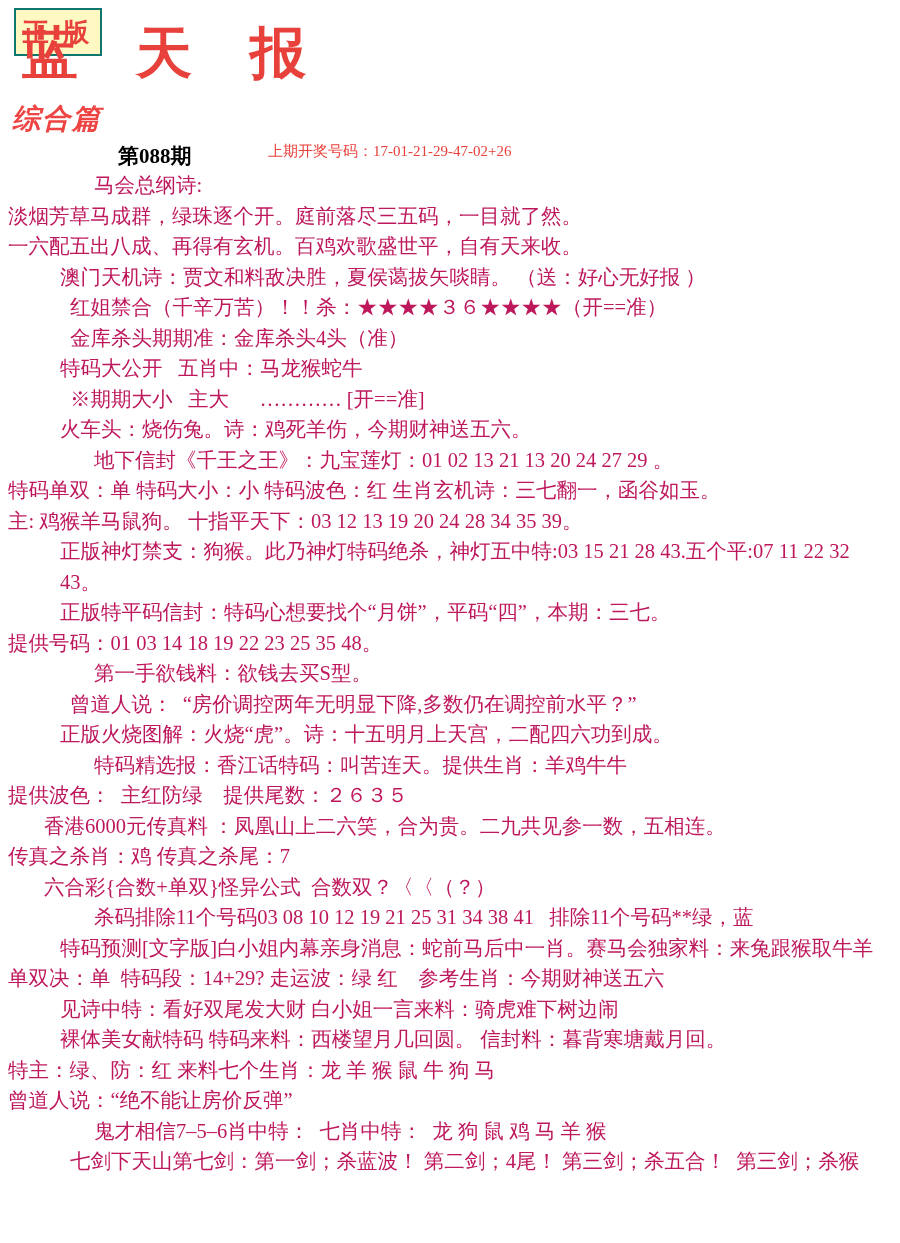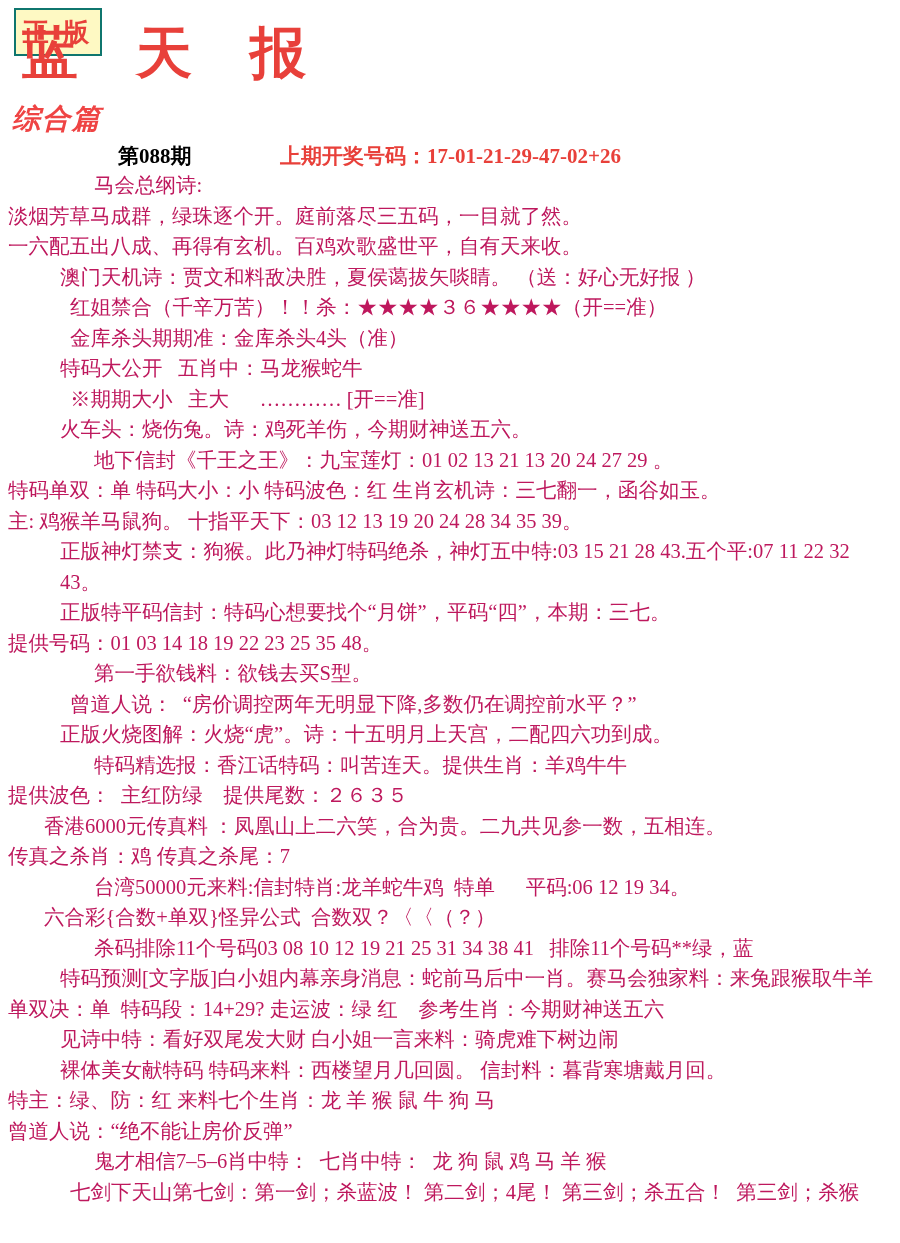--- a/index.html
+++ b/index.html
@@ -68,24 +68,24 @@
   .issue {
     position: absolute;
     left: 118px;
     top: 142px;
     font-size: 21px;
     font-weight: bold;
     color: #000;
   }
   .draw {
     position: absolute;
-    left: 280px;
+    left: 268px;
     top: 142px;
-    font-size: 21px;
-    font-weight: bold;
+    font-size: 15px;
+    font-weight: normal;
     color: #e8403a;
   }
   .draw .nums {
     color: #e8403a;
   }
   
   .content {
     position: absolute;
     left: 0;
     top: 170px;
@@ -141,21 +141,20 @@
       <div class="ln i2">正版神灯禁支：狗猴。此乃神灯特码绝杀，神灯五中特:03 15 21 28 43.五个平:07 11 22 32 43。</div>
       <div class="ln i2">正版特平码信封：特码心想要找个“月饼”，平码“四”，本期：三七。</div>
       <div class="ln i1">提供号码：01 03 14 18 19 22 23 25 35 48。</div>
       <div class="ln i4">第一手欲钱料：欲钱去买S型。</div>
       <div class="ln i3">曾道人说：  “房价调控两年无明显下降,多数仍在调控前水平？”</div>
       <div class="ln i2">正版火烧图解：火烧“虎”。诗：十五明月上天宫，二配四六功到成。</div>
       <div class="ln i4">特码精选报：香江话特码：叫苦连天。提供生肖：羊鸡牛牛</div>
       <div class="ln i1">提供波色：  主红防绿    提供尾数：２６３５</div>
       <div class="ln i7">香港6000元传真料 ：凤凰山上二六笑，合为贵。二九共见参一数，五相连。</div>
       <div class="ln i1">传真之杀肖：鸡 传真之杀尾：7</div>
-      <div class="ln i4">台湾50000元来料:信封特肖:龙羊蛇牛鸡  特单      平码:06 12 19 34。</div>
       <div class="ln i7">六合彩{合数+单双}怪异公式  合数双？〈〈（？）</div>
       <div class="ln i4">杀码排除11个号码03 08 10 12 19 21 25 31 34 38 41   排除11个号码**绿，蓝</div>
       <div class="ln i2">特码预测[文字版]白小姐内幕亲身消息：蛇前马后中一肖。赛马会独家料：来兔跟猴取牛羊</div>
       <div class="ln i1">单双决：单  特码段：14+29? 走运波：绿 红    参考生肖：今期财神送五六</div>
       <div class="ln i2">见诗中特：看好双尾发大财 白小姐一言来料：骑虎难下树边闹</div>
       <div class="ln i2">裸体美女献特码 特码来料：西楼望月几回圆。 信封料：暮背寒塘戴月回。</div>
       <div class="ln i1">特主：绿、防：红 来料七个生肖：龙 羊 猴 鼠 牛 狗 马</div>
       <div class="ln i1">曾道人说：“绝不能让房价反弹”</div>
       <div class="ln i4">鬼才相信7–5–6肖中特：  七肖中特：  龙 狗 鼠 鸡 马 羊 猴</div>
       <div class="ln i3">七剑下天山第七剑：第一剑；杀蓝波！ 第二剑；4尾！ 第三剑；杀五合！  第三剑；杀猴</div>

